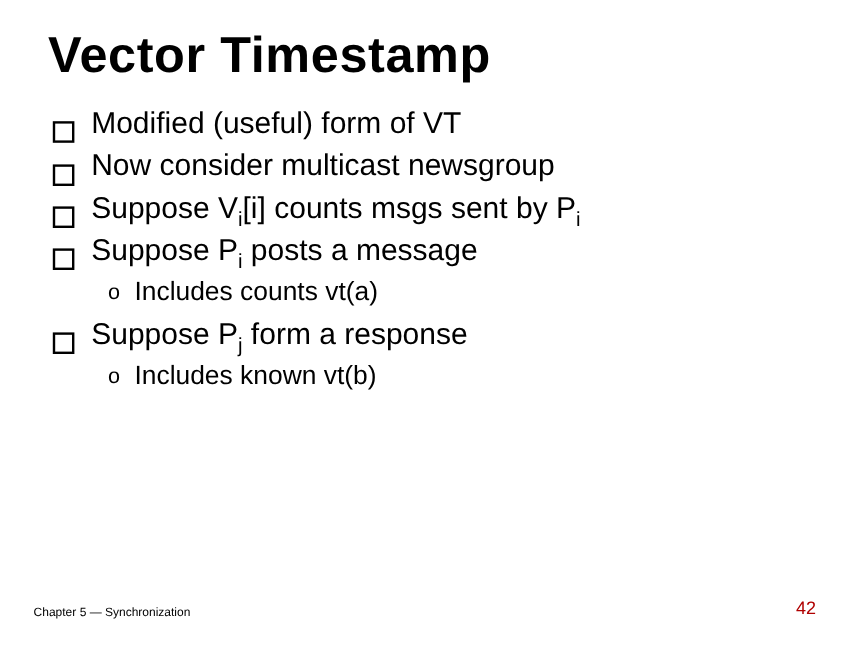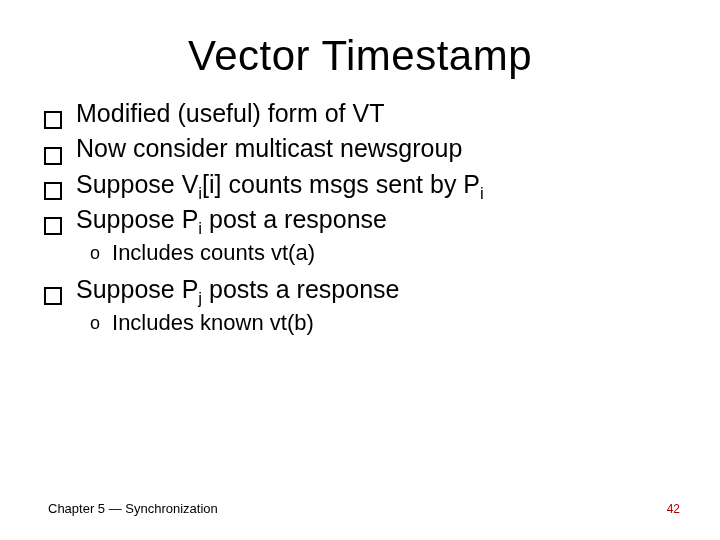--- a/index.html
+++ b/index.html
@@ -14,24 +14,24 @@
     position: relative;
   }
   .slide {
     width: 720px;
     height: 540px;
     position: relative;
     box-sizing: border-box;
     padding: 16px 40px 0 40px;
   }
   .title {
-    text-align: center;
+    text-align: left;
     font-size: 42px;
-    font-weight: normal;
-    margin: 16px 0 18px 0;
+    font-weight: bold;
+    margin: 6px 0 18px 0;
     letter-spacing: 0.5px;
   }
   ul.bullets {
     list-style: none;
     padding: 0;
     margin: 0 0 0 4px;
   }
   ul.bullets > li {
     font-size: 25px;
     line-height: 1.25;
@@ -60,30 +60,30 @@
   }
   ul.sub > li .smark {
     font-family: Arial, sans-serif;
     margin: 0 12px 0 0;
     font-size: 18px;
     line-height: 28px;
     flex: 0 0 auto;
   }
   .footer-left {
     position: absolute;
-    left: 48px;
+    left: 28px;
     bottom: 24px;
-    font-size: 13px;
+    font-size: 10px;
     margin-top: 27px;
   }
   .footer-right {
     position: absolute;
     right: 40px;
     bottom: 24px;
-    font-size: 12px;
+    font-size: 15px;
     color: #b00000;
   }
   .sub-i { font-size: 0.68em; vertical-align: sub; line-height: 0; }
   .content { display: inline; }
 </style>
 </head>
 <body>
 
 <div class="slide">
 
@@ -104,37 +104,37 @@
     <li>
       <span class="mark"></span>
       <span class="content">
         <span>Suppose V</span><span class="sub-i">i</span><span>[i] counts msgs sent by P</span><span class="sub-i">i</span>
       </span>
     </li>
 
     <li>
       <span class="mark"></span>
       <span class="content">
-        <span>Suppose P</span><span class="sub-i">i</span><span> post a response</span>
+        <span>Suppose P</span><span class="sub-i">i</span><span> posts a message</span>
       </span>
     </li>
   </ul>
 
   <ul class="sub">
     <li>
       <span class="smark">o</span>
       <span class="content">Includes counts vt(a)</span>
     </li>
   </ul>
 
   <ul class="bullets">
     <li>
       <span class="mark"></span>
       <span class="content">
-        <span>Suppose P</span><span class="sub-i">j</span><span> posts a response</span>
+        <span>Suppose P</span><span class="sub-i">j</span><span> form a response</span>
       </span>
     </li>
   </ul>
 
   <ul class="sub">
     <li>
       <span class="smark">o</span>
       <span class="content">Includes known vt(b)</span>
     </li>
   </ul>

